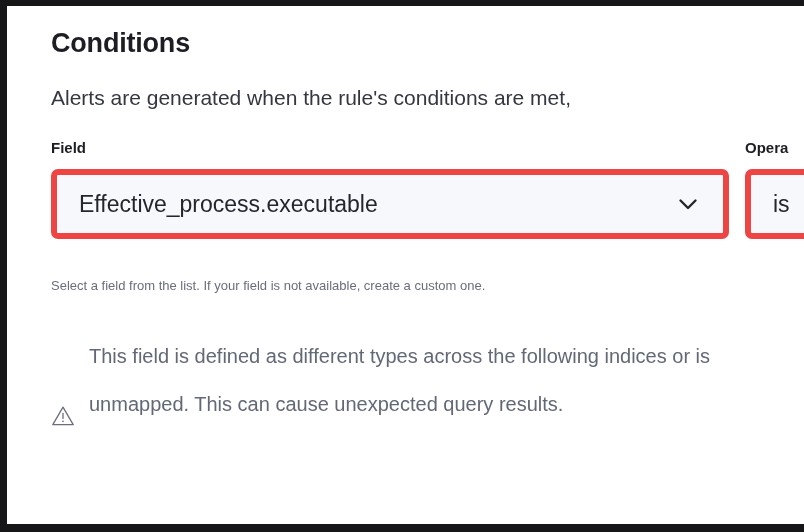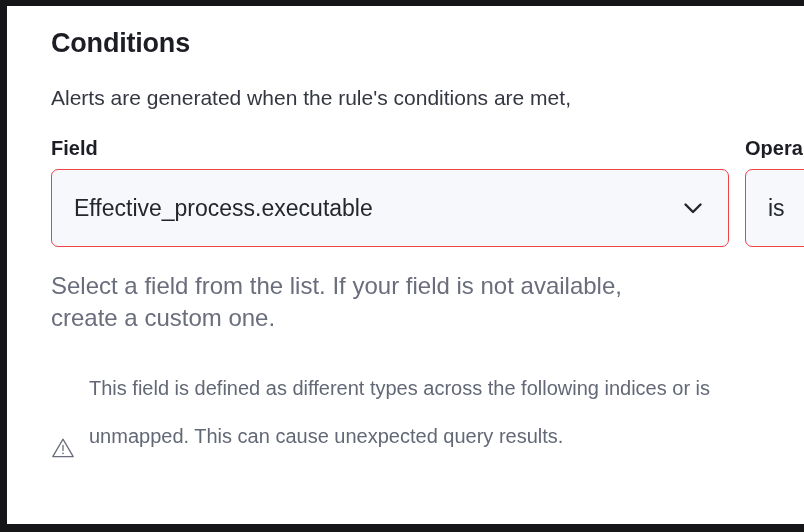--- a/index.html
+++ b/index.html
@@ -74,34 +74,34 @@
   }
 
   .operator-col {
     position: absolute;
     left: 694px;
     top: 0;
     width: 210px;
   }
 
   .input-label {
-    font-size: 20px;
+    font-size: 15px;
     font-weight: bold;
     color: #1d1e24;
     line-height: 20px;
     margin-bottom: 11px;
     white-space: nowrap;
     overflow: hidden;
   }
 
   .select-box {
     position: relative;
-    height: 78px;
+    height: 70px;
     background: #f7f8fc;
-    border: 1px solid #ef4444;
+    border: 6px solid #ef4444;
     border-radius: 7px;
     display: flex;
     align-items: center;
     padding: 0 22px;
     cursor: pointer;
   }
 
   .select-box.operator {
     width: 160px;
   }
@@ -118,21 +118,21 @@
   .chevron-down {
     flex: 0 0 auto;
     width: 26px;
     height: 26px;
     margin-left: 10px;
     display: block;
   }
   .chevron-down svg { display: block; }
 
   .helper-text {
-    font-size: 24px;
+    font-size: 13px;
     color: #6a6e7c;
     line-height: 32px;
     margin-top: 12px;
     max-width: 640px;
   }
 
   .warning-block {
     display: flex;
     align-items: flex-end;
     margin-top: 30px;

